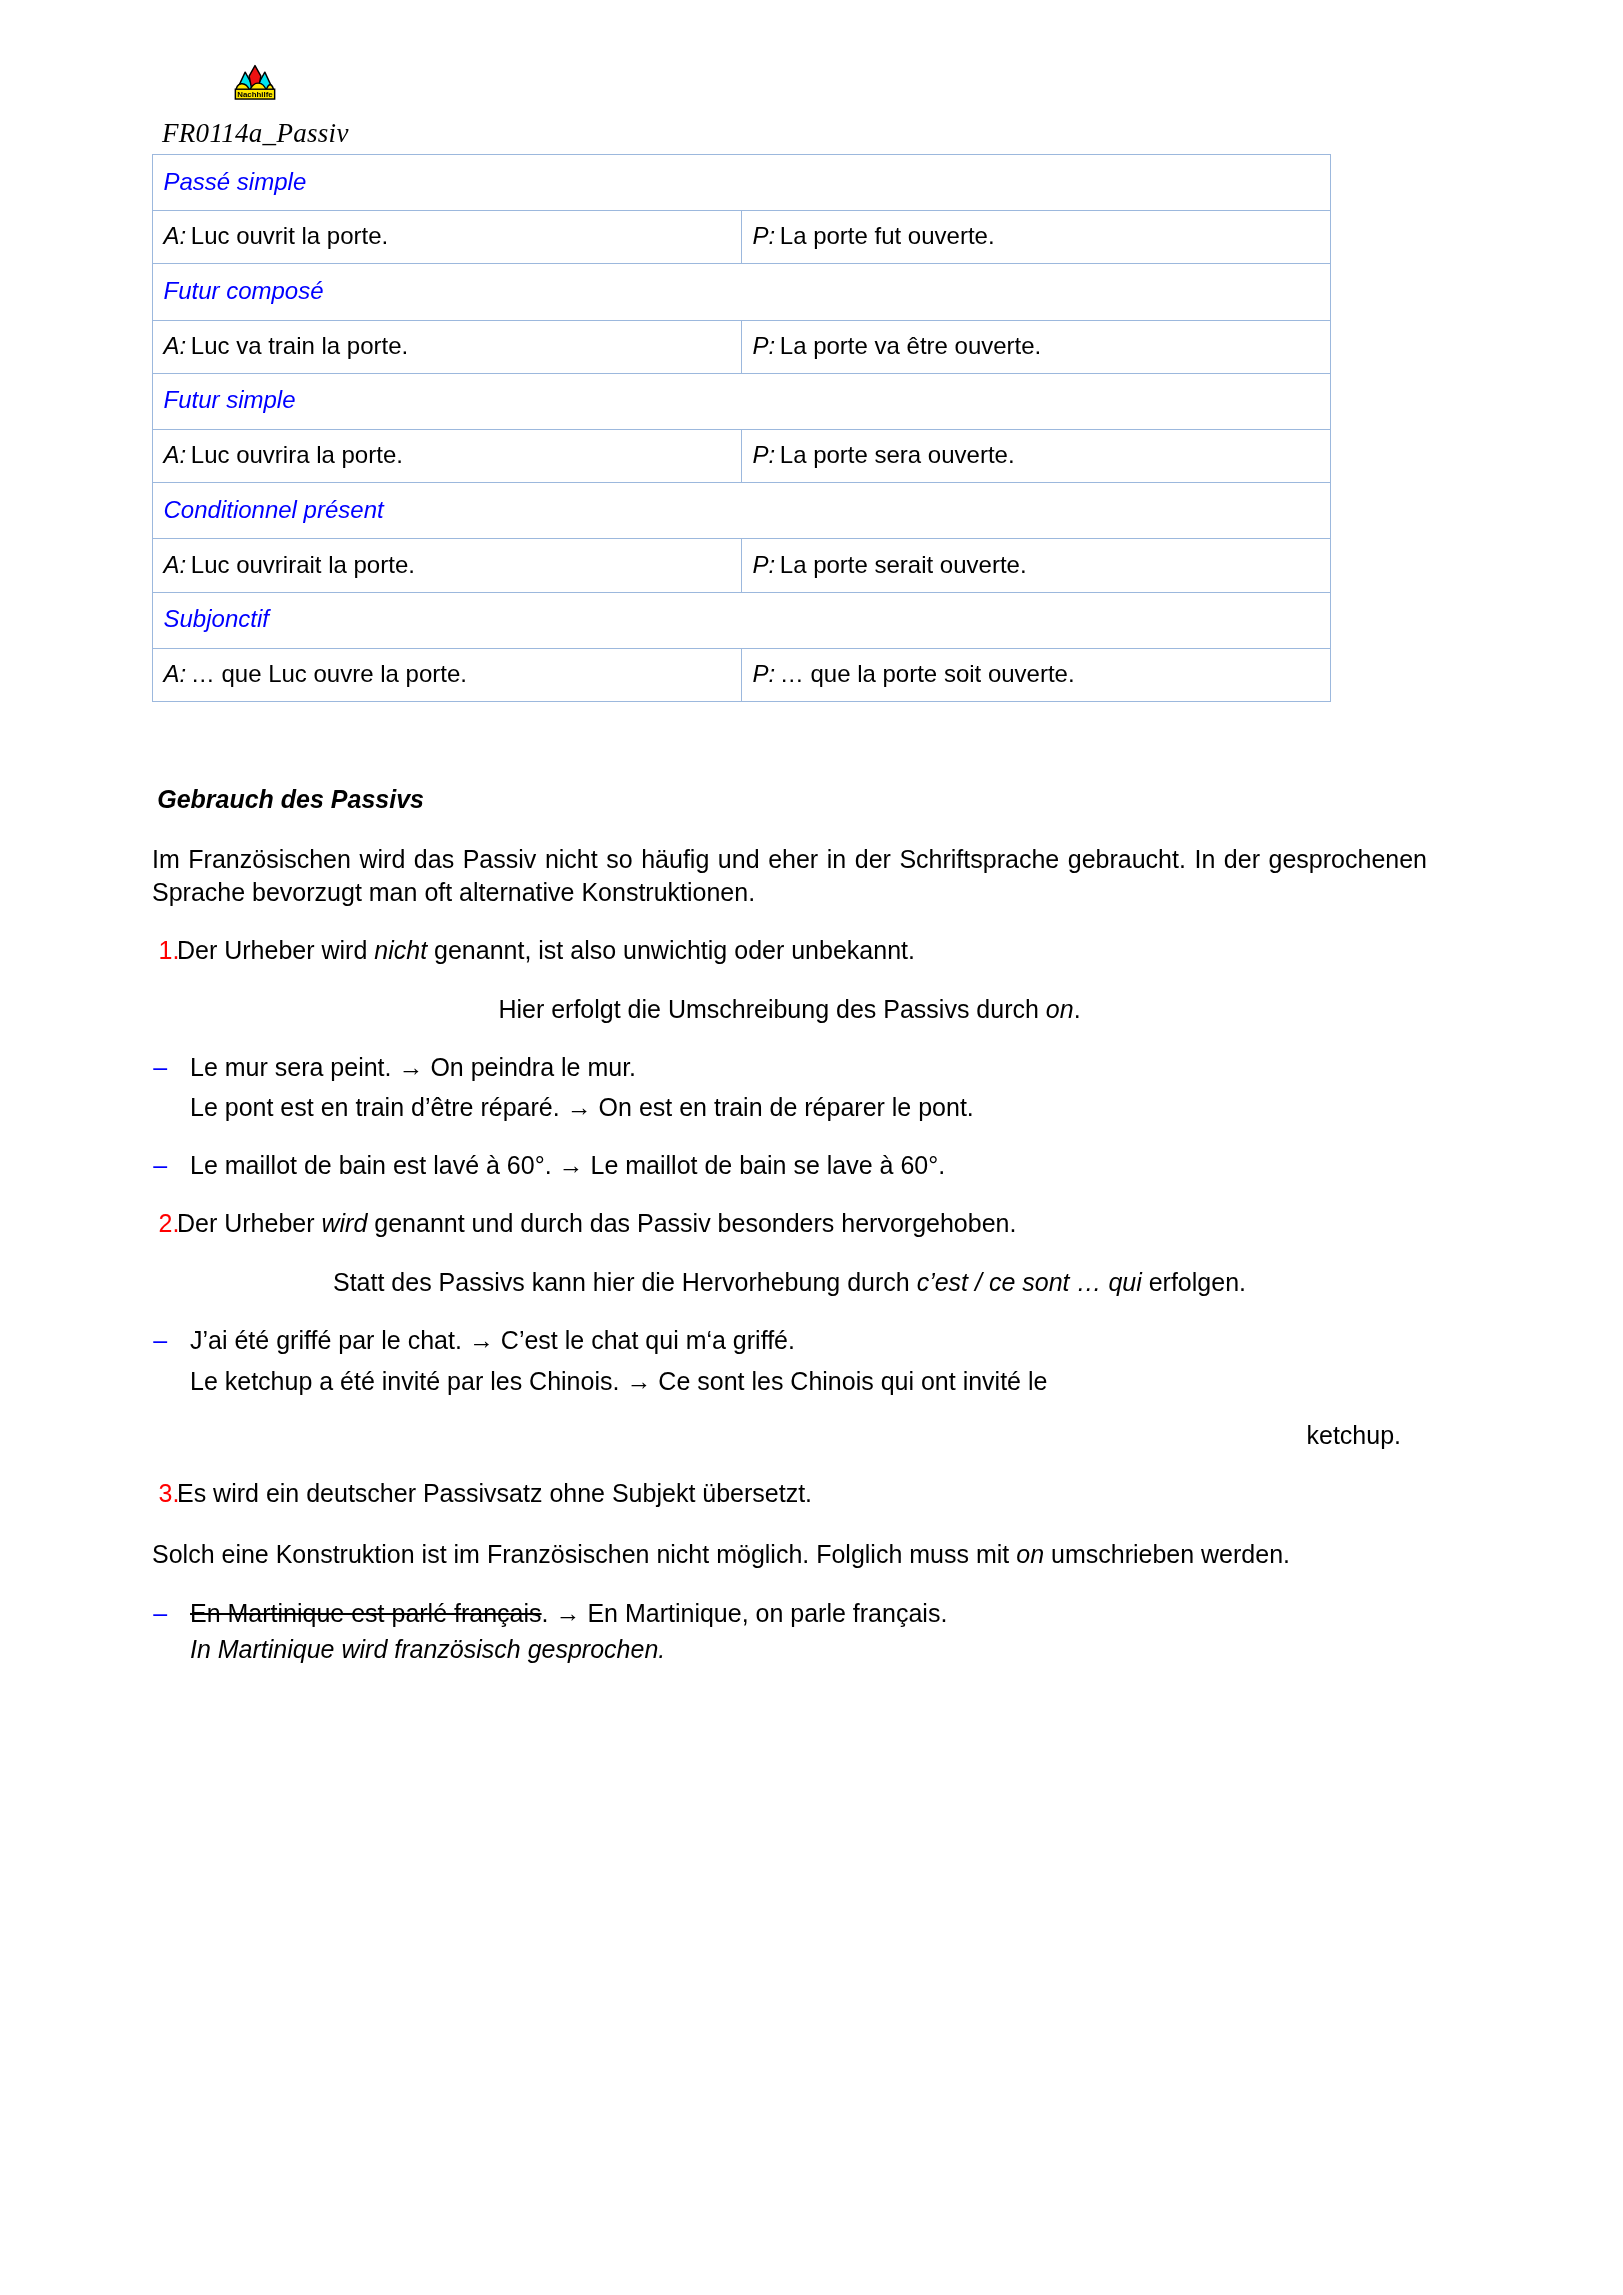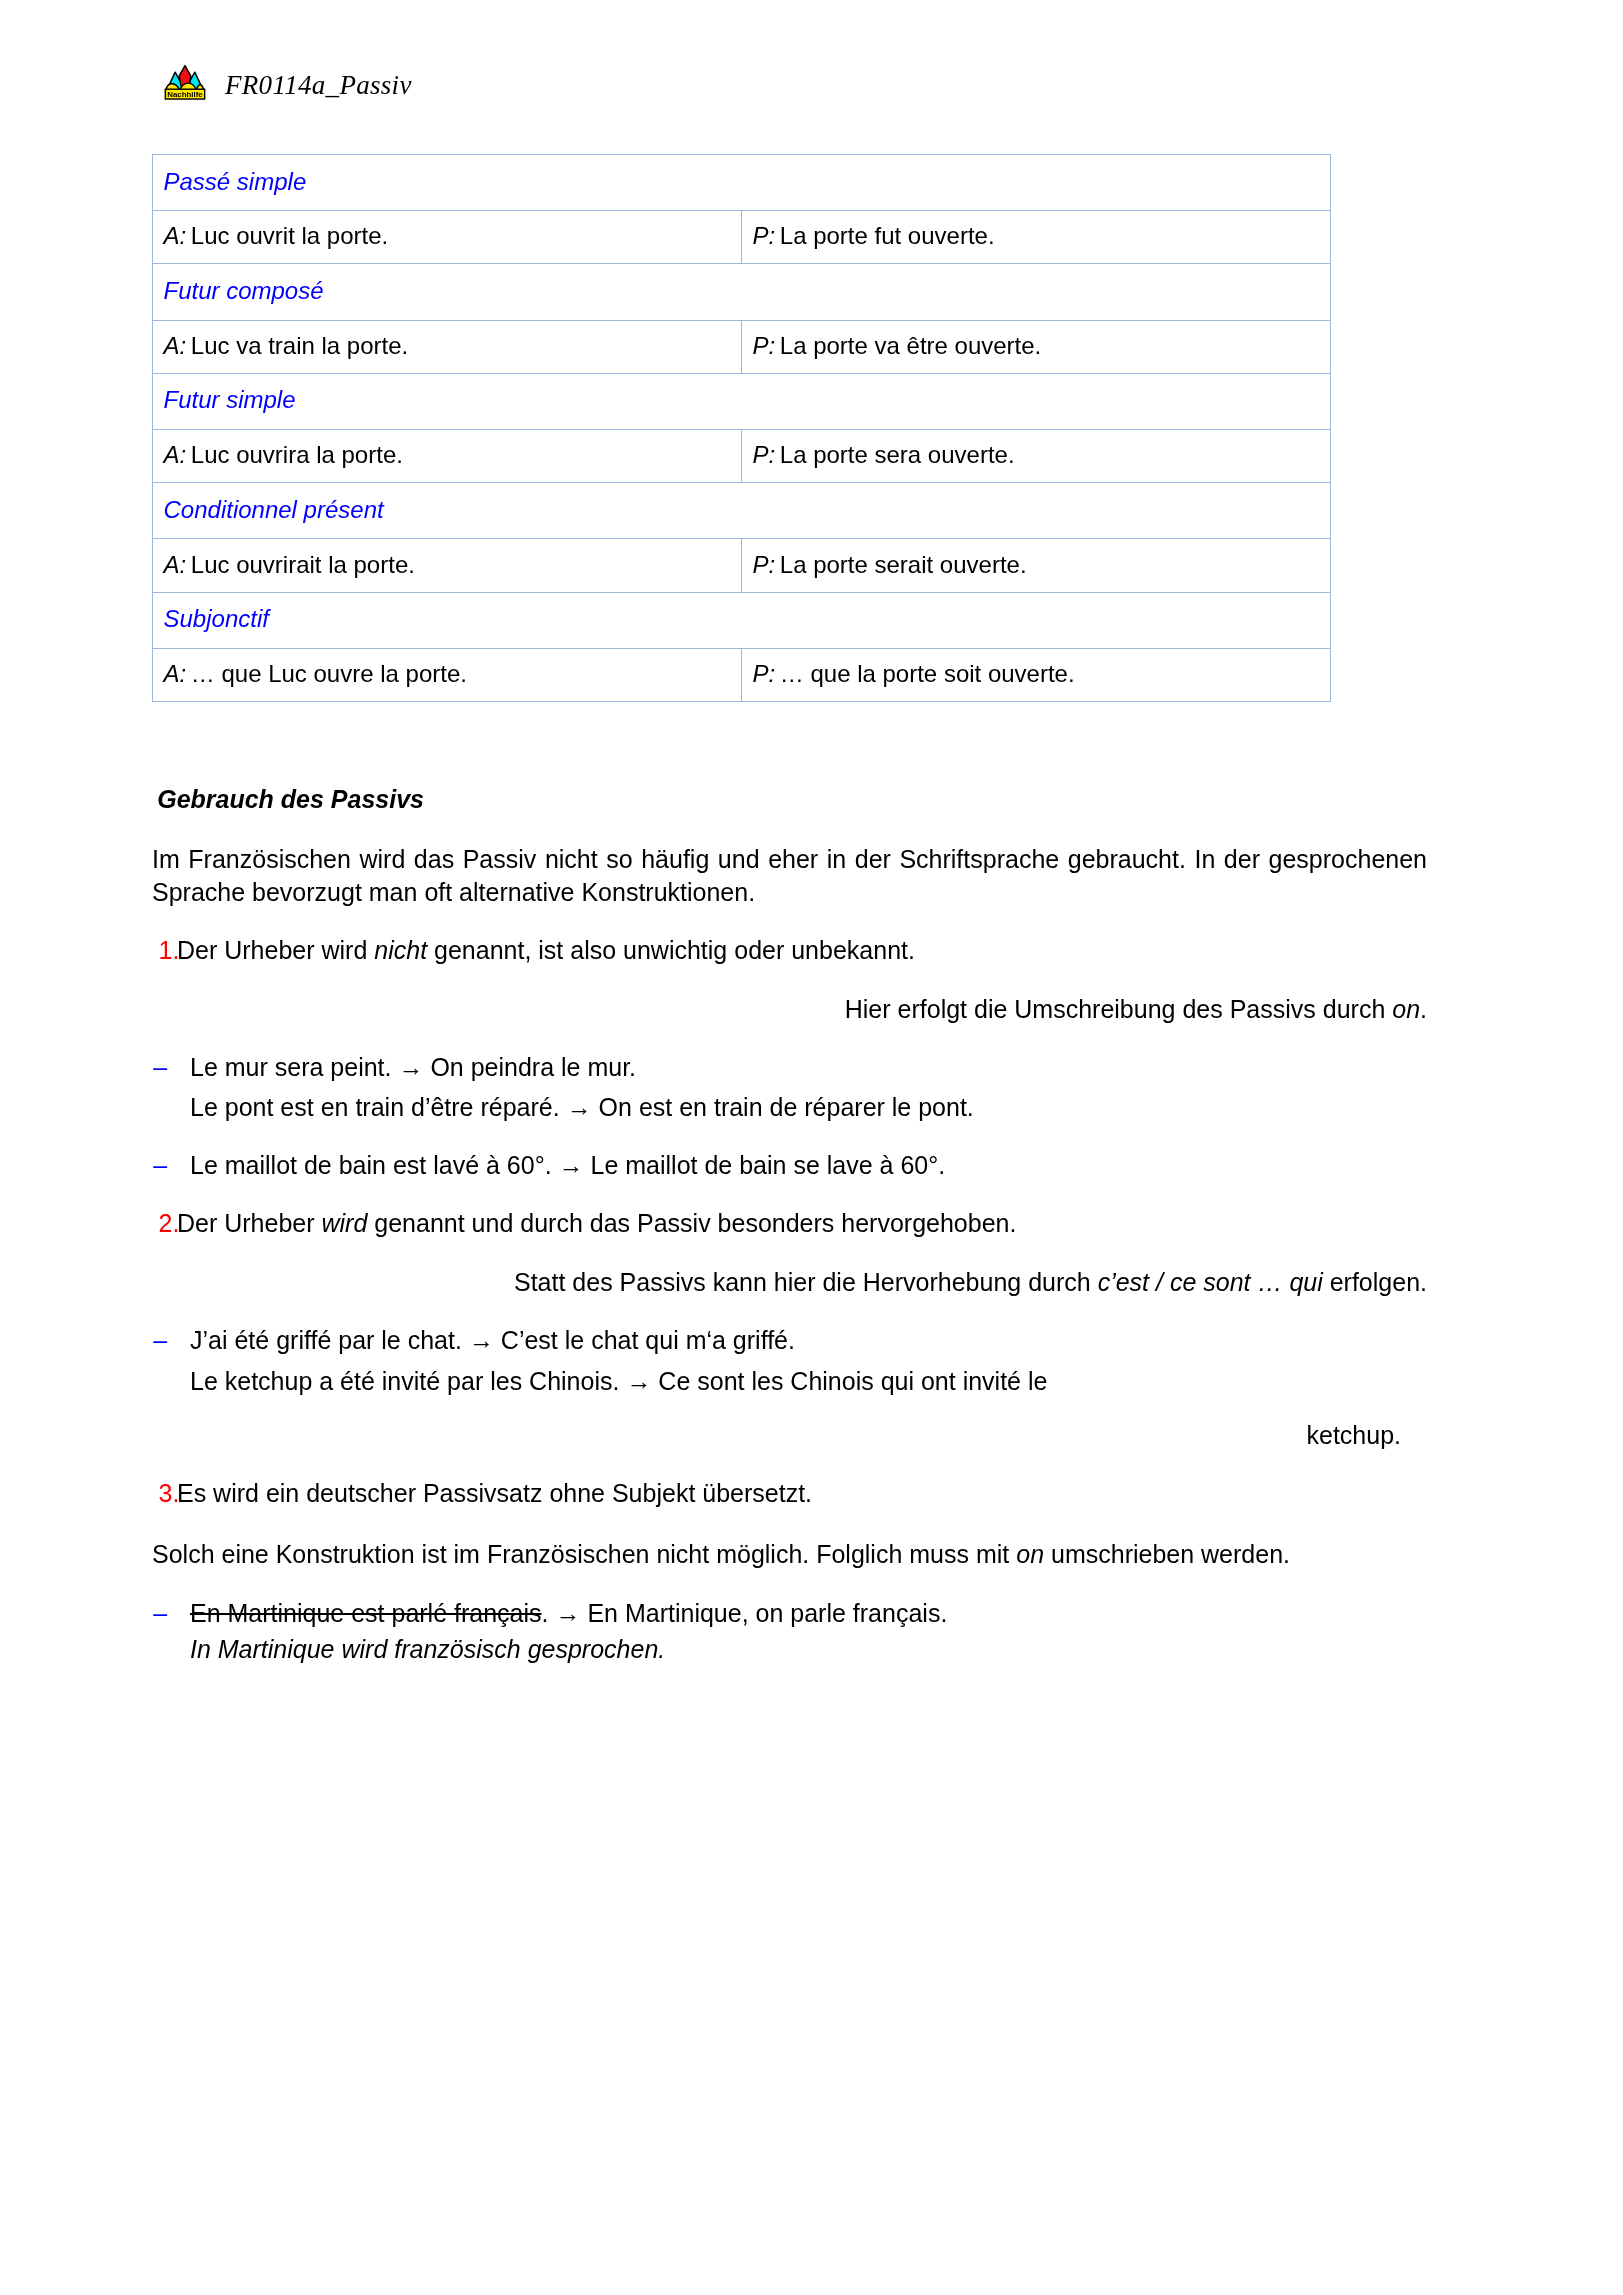--- a/index.html
+++ b/index.html
@@ -24,22 +24,23 @@
     box-sizing: border-box;
     padding: 0;
   }
 
   
   .header {
     position: absolute;
     top: 63px;
     left: 162px;
     display: flex;
-    align-items: flex-end;
+    align-items: center;
     gap: 17px;
+    flex-direction: column;
   }
   .logo {
     width: 46px;
     height: 38px;
     position: relative;
     display: block;
   }
   .doc-title {
     font-family: "Liberation Serif", serif;
     font-style: italic;
@@ -95,21 +96,21 @@
     margin: 0 0 29px 5.2px;
   }
   p.para {
     font-size: 25px;
     line-height: 1.30;
     margin: 0 0 26px 0;
     text-align: justify;
     text-justify: inter-word;
   }
   p.para.last-no-justify {
-    text-align: right;
+    text-align: center;
   }
   .num-item {
     font-size: 25px;
     line-height: 1.30;
     margin: 0 0 26px 0;
     padding-left: 25px;
     position: relative;
   }
   .num-item .num {
     color: #ff0000;

